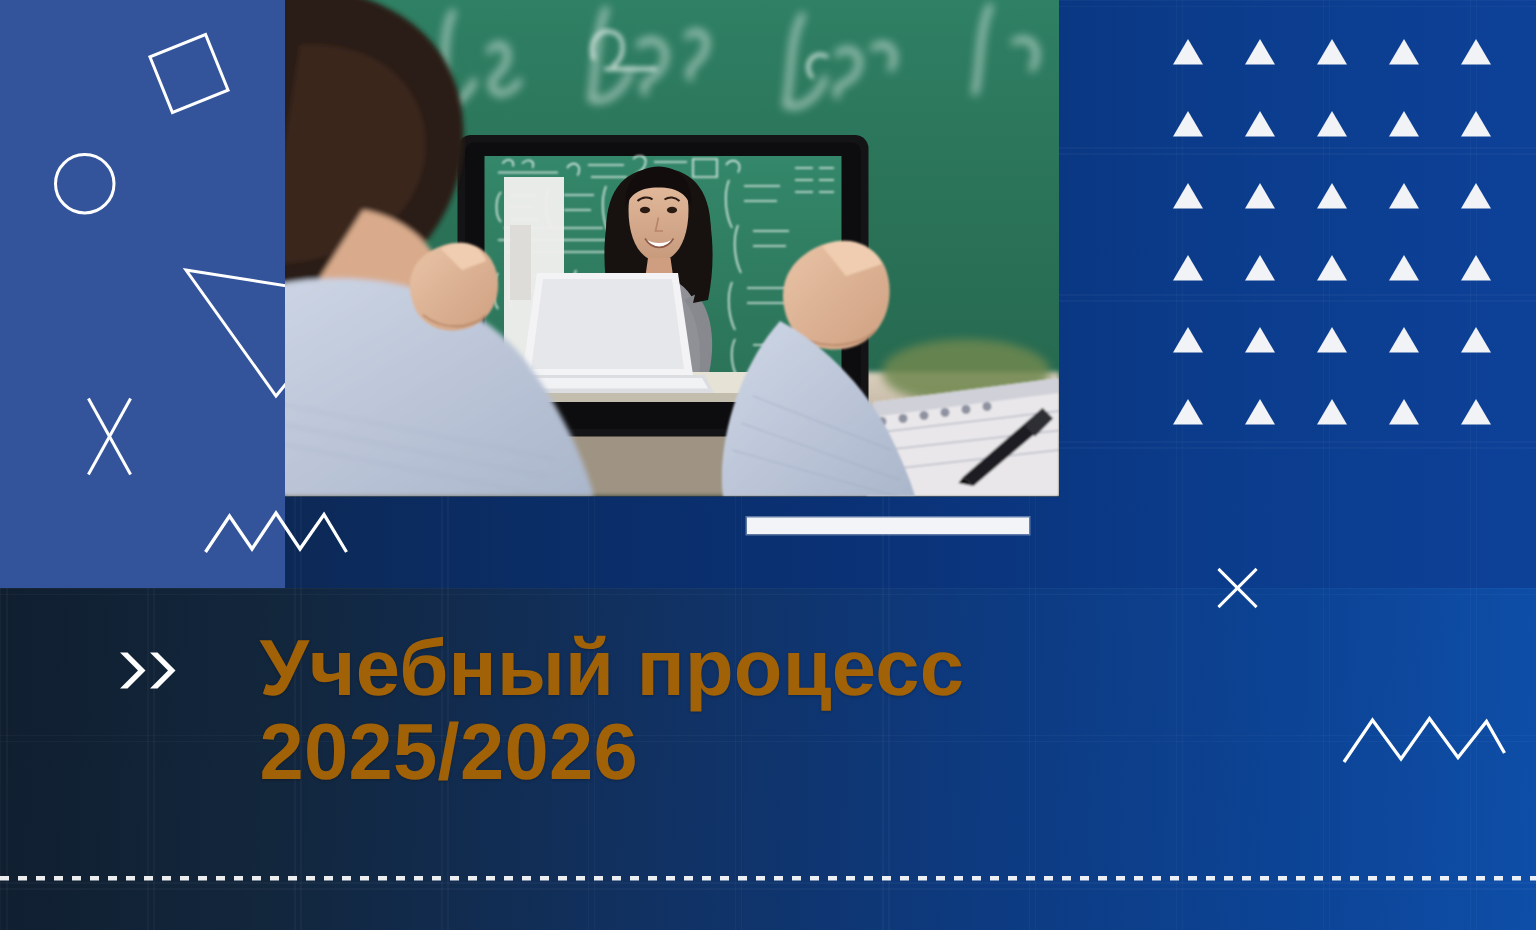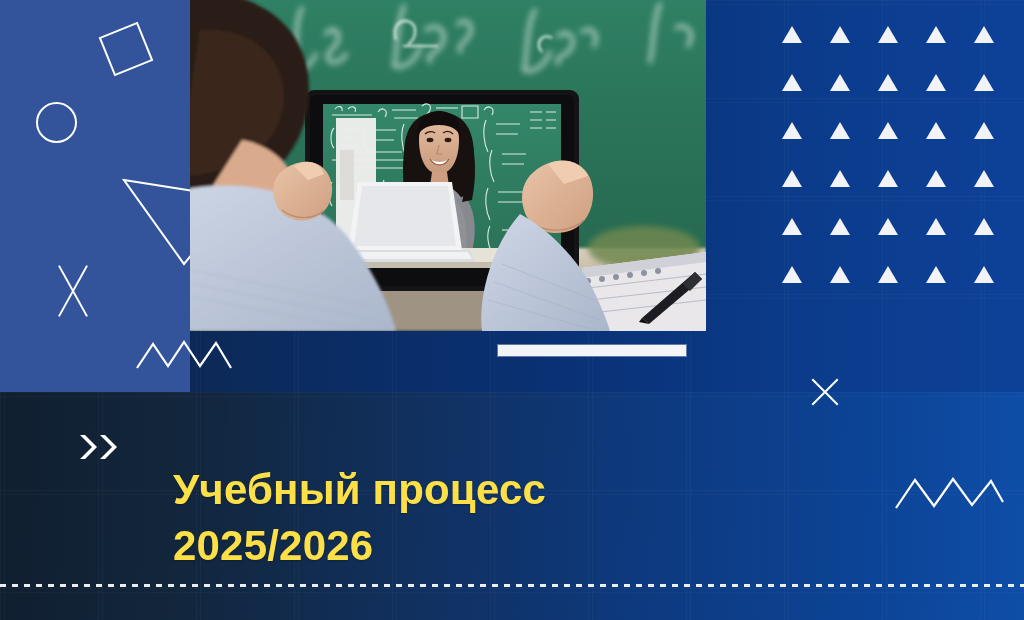--- a/index.html
+++ b/index.html
@@ -122,29 +122,28 @@
     position:absolute; left:78px; top:418px; width:640px;
   }
   .chevron{
     position:absolute; left:0; top:14px;
     width:44px; height:30px;
     color:#ffffff;
   }
   .chevron svg{ display:block; width:44px; height:30px; }
   .headline{
     position:absolute; left:95px; top:0;
-    color:#fde047;
+    color:#a16207;
     font-family:"Liberation Sans", sans-serif;
     font-weight:bold;
-    font-size:42px;
+    font-size:53px;
     line-height:56px;
     letter-spacing:0.2px;
     white-space:pre-line;
     text-shadow:0 1px 2px rgba(0,0,0,.25);
-    margin-top:44px;
   }
 </style>
 </head>
 <body>
 
 <div id="poster">
 
   <div class="bg-base"></div>
   <div class="bg-upper"></div>
   <div class="bg-lower"></div>

